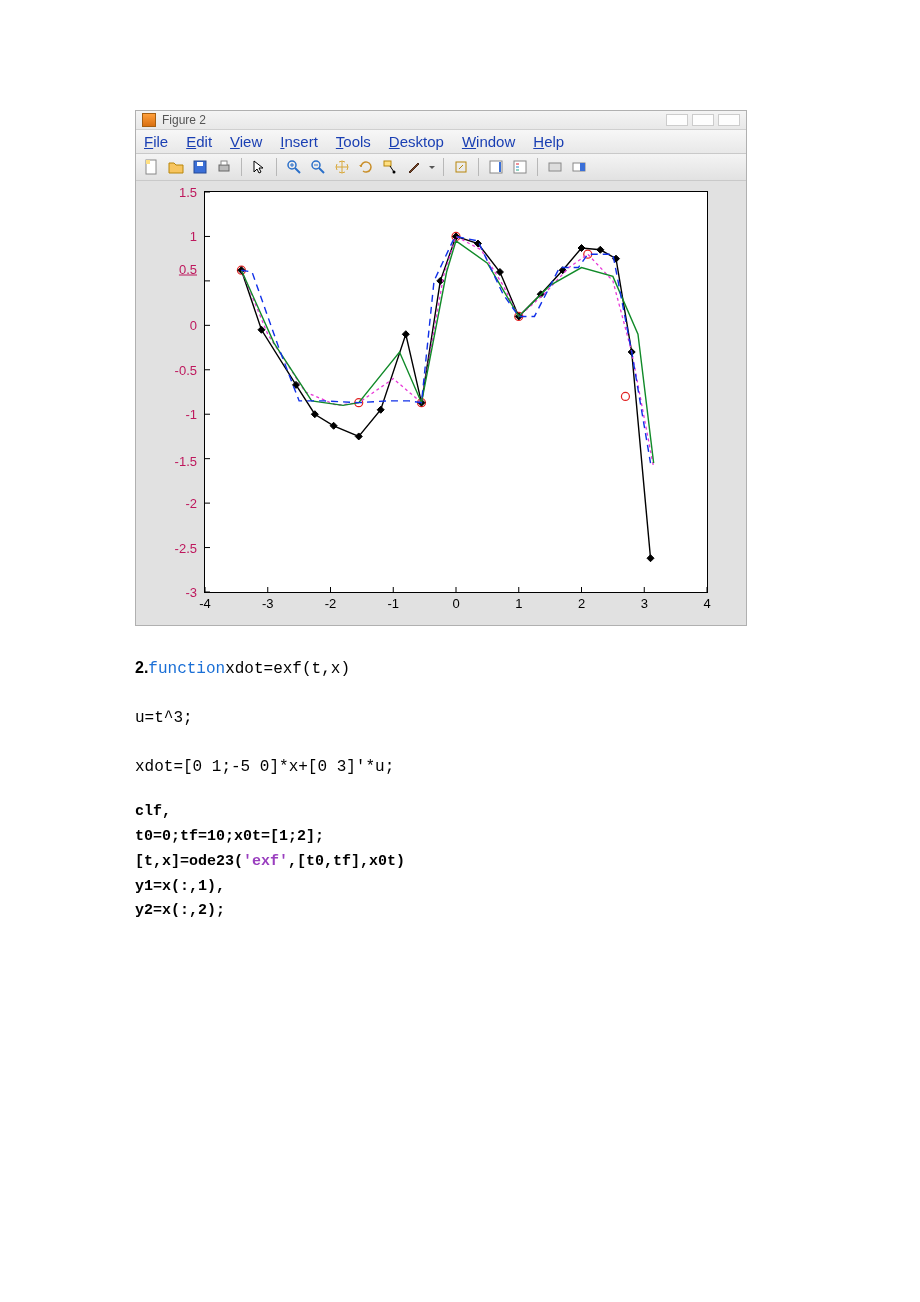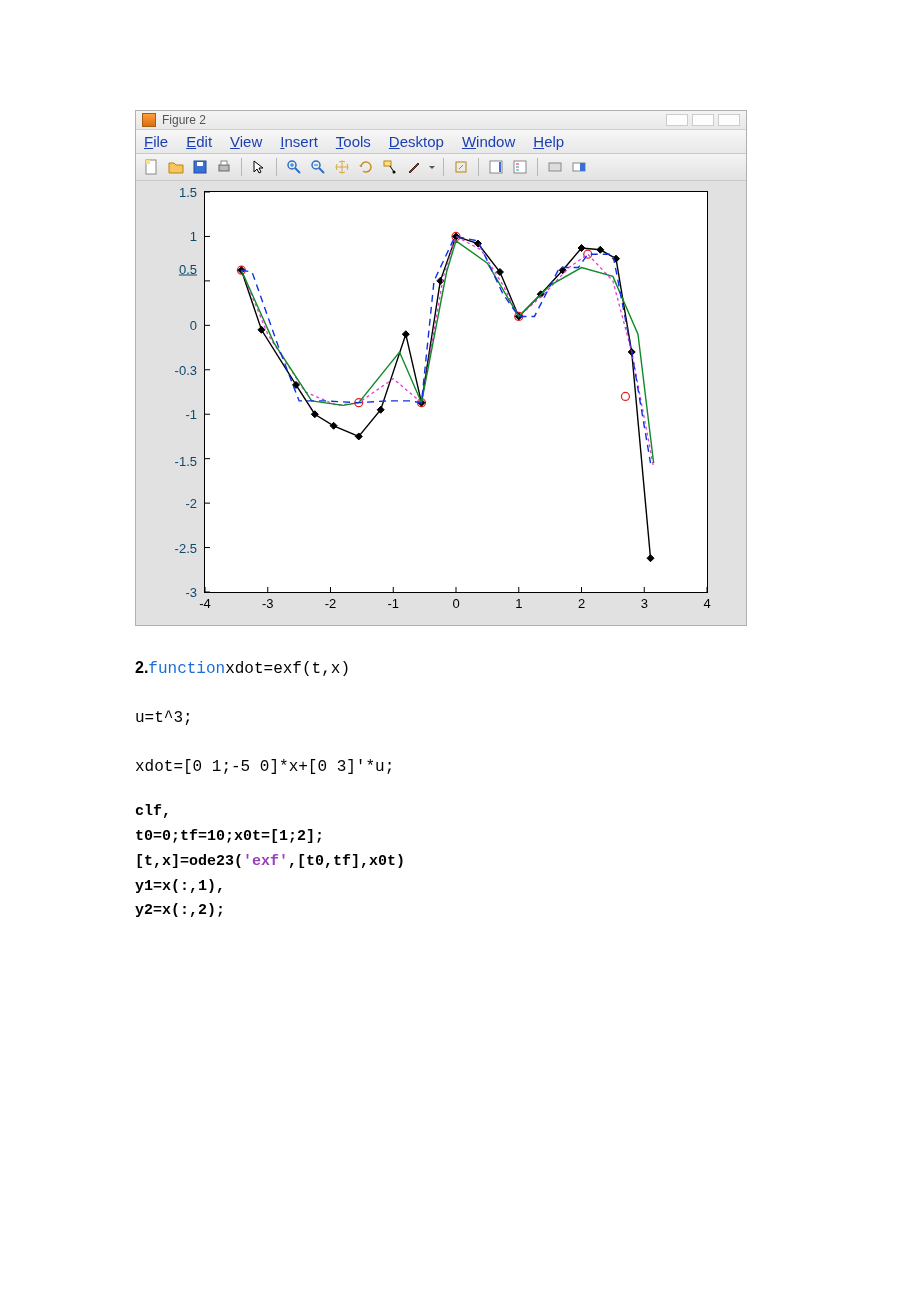--- a/index.html
+++ b/index.html
@@ -73,21 +73,21 @@
     background: #ffffff;
     border: 1px solid #000;
     margin-left: 68px;
     position: relative;
   }
   .ytick {
     position: absolute;
     right: 100%;
     margin-right: 8px;
     font-size: 13px;
-    color: #0c4a6e;
+    color: #be185d;
     transform: translateY(-50%);
     font-family: Arial, sans-serif;
   }
   .xtick {
     position: absolute;
     top: 100%;
     margin-top: 4px;
     font-size: 13px;
     color: #000;
     transform: translateX(-50%);
@@ -297,21 +297,21 @@
             <polygon points="445.525 362.72222222222223 449.025 366.22222222222223 445.525 369.72222222222223 442.025 366.22222222222223" fill="#000" stroke="#000"></polygon>
             <polyline points="36.395,78.22222222222217 62.75,142.22222222222223 100.4,200 131.775,213.33333333333334 153.7375,210.66666666666666 188.25,186.66666666666666 216.4875,210.66666666666666 238.45,84.44444444444446 251,44.44444444444446 276.1,57.77777777777777 298.0625,93.33333333333331 313.75,124.44444444444446 338.85,102.22222222222223 363.95,75.55555555555554 382.775,62.22222222222223 407.875,88.88888888888886 426.7,159.99999999999997 448.6625,275.55555555555554" fill="none" stroke="#e838d8" stroke-width="1.3" stroke-dasharray="3,3"></polyline>
             <polyline points="36.395,78.22222222222217 69.025,151.11111111111111 106.67500000000001,208.8888888888889 138.05,213.33333333333334 153.7375,210.66666666666666 194.525,159.99999999999997 216.4875,210.66666666666666 241.5875,80 251,48.888888888888914 282.375,71.11111111111109 313.75,124.44444444444446 345.125,93.33333333333331 376.5,75.55555555555554 407.875,84.44444444444446 432.975,142.22222222222223 448.6625,271.1111111111111" fill="none" stroke="#108a28" stroke-width="1.4"></polyline>
             <polyline points="36.395,78.22222222222217 47.0625,80 75.30000000000001,159.99999999999997 94.125,208.8888888888889 119.225,208.8888888888889 153.7375,210.66666666666666 181.975,208.8888888888889 203.9375,208.8888888888889 216.4875,210.66666666666666 229.0375,88.88888888888886 247.8625,48.888888888888914 251,44.44444444444446 272.9625,48.888888888888914 298.0625,102.22222222222223 313.75,124.44444444444446 329.4375,124.44444444444446 354.5375,75.55555555555554 373.3625,75.55555555555554 382.775,62.22222222222223 407.875,62.22222222222223 426.7,159.99999999999997 445.525,271.1111111111111" fill="none" stroke="#1030e8" stroke-width="1.4" stroke-dasharray="7,5"></polyline>
           </svg>
       <div class="ytick" style="top: 400px;">-3</div>
           <div class="ytick" style="top: 355.556px;">-2.5</div>
           <div class="ytick" style="top: 311.111px;">-2</div>
           <div class="ytick" style="top: 269px;">-1.5</div>
           <div class="ytick" style="top: 222.222px;">-1</div>
-          <div class="ytick" style="top: 177.778px;">-0.3</div>
+          <div class="ytick" style="top: 177.778px;">-0.5</div>
           <div class="ytick" style="top: 133.333px;">0</div>
           <div class="ytick" style="top: 77px; text-decoration: underline;">0.5</div>
           <div class="ytick" style="top: 44.4444px;">1</div>
           <div class="ytick" style="top: 0px;">1.5</div>
           <div class="xtick" style="left: 0px;">-4</div>
           <div class="xtick" style="left: 62.75px;">-3</div>
           <div class="xtick" style="left: 125.5px;">-2</div>
           <div class="xtick" style="left: 188.25px;">-1</div>
           <div class="xtick" style="left: 251px;">0</div>
           <div class="xtick" style="left: 313.75px;">1</div>

